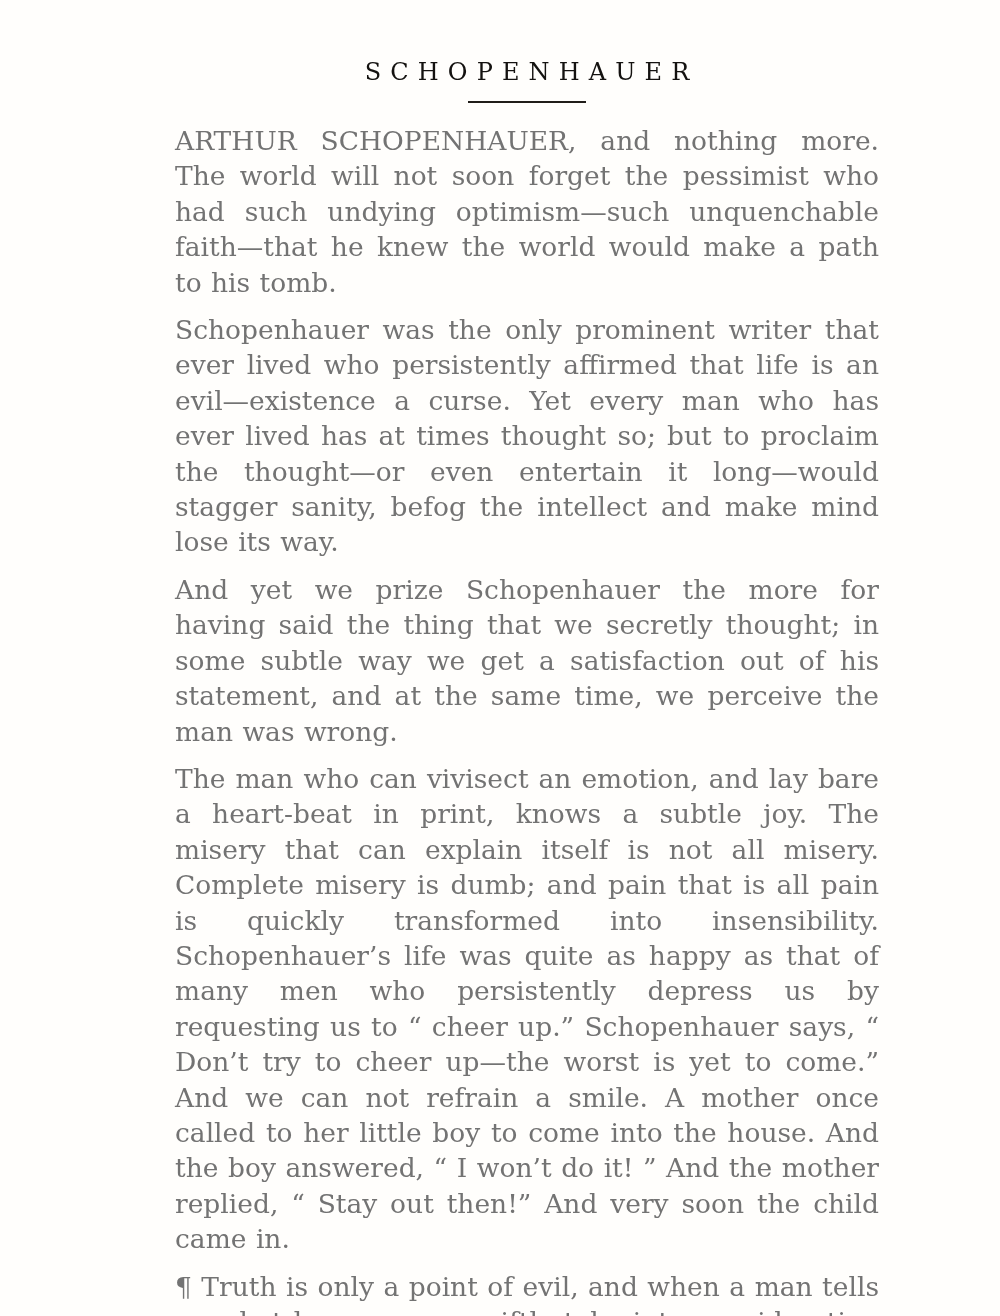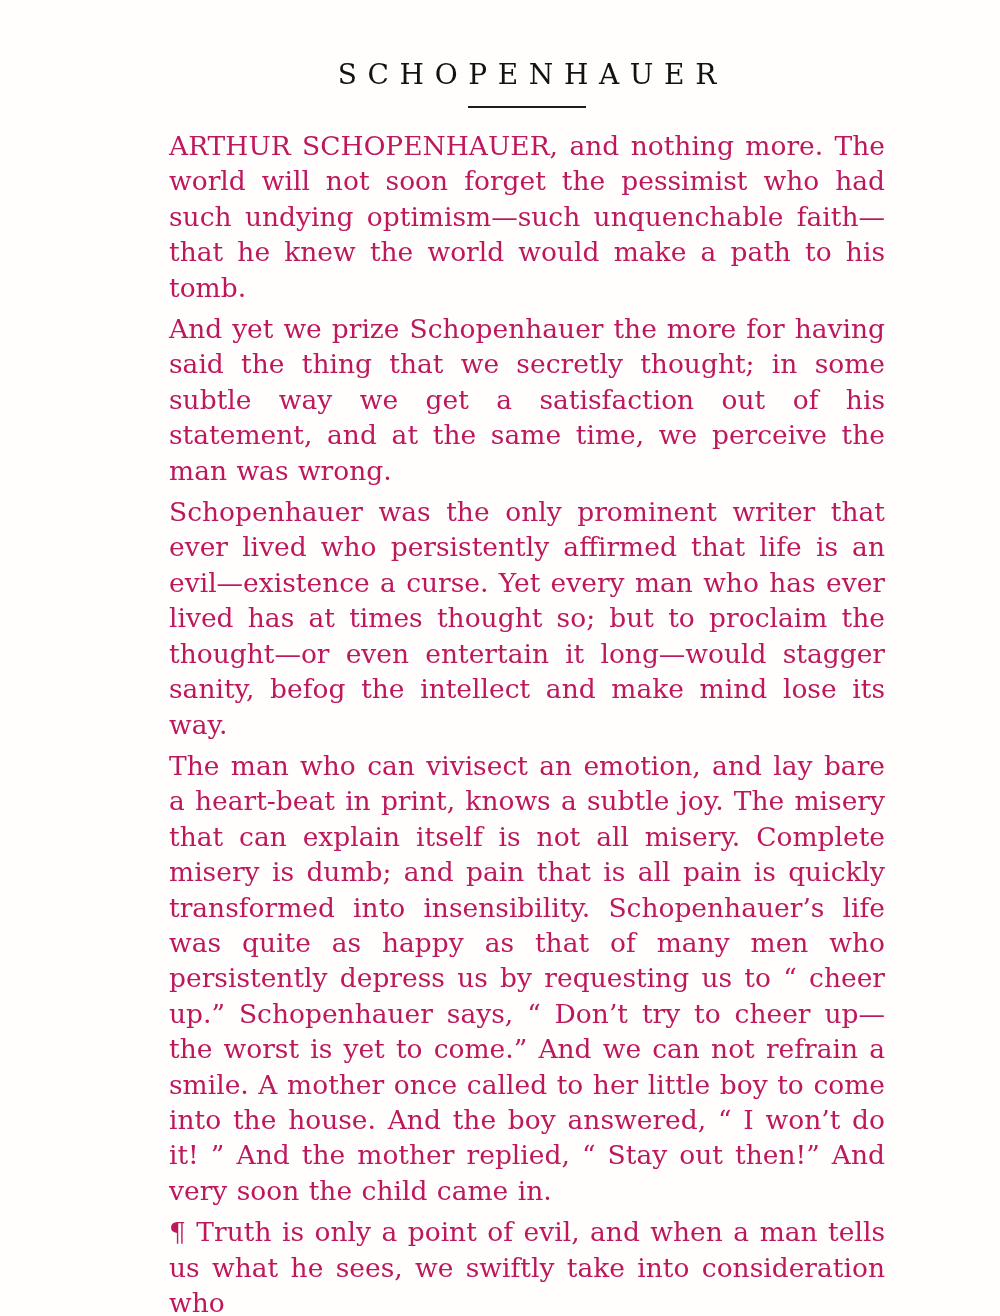--- a/index.html
+++ b/index.html
@@ -18,40 +18,40 @@
   }
   .content {
     position: absolute;
     left: 163px;
     top: 58px;
     width: 728px;
   }
   .title {
     margin: 0 0 4px 0;
     text-align: center;
-    font-size: 28px;
+    font-size: 24px;
     font-weight: 400;
     letter-spacing: 0.38em;
     text-indent: 0.38em; 
     color: #141210;
   }
   .rule {
     width: 118px;
     height: 2px;
     background: #201d19;
     margin: 15px auto 20px auto;
   }
   .body-text p {
-    margin: 6px;
+    margin: 12px;
     font-size: 26.5px;
     line-height: 35.4px;
     text-align: justify;
     text-justify: inter-word;
     word-spacing: 1px;
-    color: #be185d;
+    color: #737373;
   }
   .page-number {
     margin: 0;
     padding-left: 72px;
     font-size: 26.5px;
     line-height: 35.4px;
     color: #171411;
   }
 </style>
 </head>
@@ -59,22 +59,22 @@
 
 <div class="page">
   <div class="content">
 
     <h1 class="title">SCHOPENHAUER</h1>
 
     <div class="rule"></div>
 
     <div class="body-text">
       <p>ARTHUR SCHOPENHAUER, and nothing more. The world will not soon forget the pessimist who had such undying optimism—such unquenchable faith—that he knew the world would make a path to his tomb.</p>
+      <p>Schopenhauer was the only prominent writer that ever lived who persistently affirmed that life is an evil—existence a curse. Yet every man who has ever lived has at times thought so; but to proclaim the thought—or even entertain it long—would stagger sanity, befog the intellect and make mind lose its way.</p>
       <p>And yet we prize Schopenhauer the more for having said the thing that we secretly thought; in some subtle way we get a satisfaction out of his statement, and at the same time, we perceive the man was wrong.</p>
-      <p>Schopenhauer was the only prominent writer that ever lived who persistently affirmed that life is an evil—existence a curse. Yet every man who has ever lived has at times thought so; but to proclaim the thought—or even entertain it long—would stagger sanity, befog the intellect and make mind lose its way.</p>
       <p>The man who can vivisect an emotion, and lay bare a heart-beat in print, knows a subtle joy. The misery that can explain itself is not all misery. Complete misery is dumb; and pain that is all pain is quickly transformed into insensibility. Schopenhauer’s life was quite as happy as that of many men who persistently depress us by requesting us to “ cheer up.” Schopenhauer says, “ Don’t try to cheer up—the worst is yet to come.” And we can not refrain a smile. A mother once called to her little boy to come into the house. And the boy answered, “ I won’t do it! ” And the mother replied, “ Stay out then!” And very soon the child came in.</p>
       <p>¶ Truth is only a point of evil, and when a man tells us what he sees, we swiftly take into consideration who</p>
     </div>
 
     <div class="page-number">388</div>
 
   </div>
 </div>
 
 </body></html>

